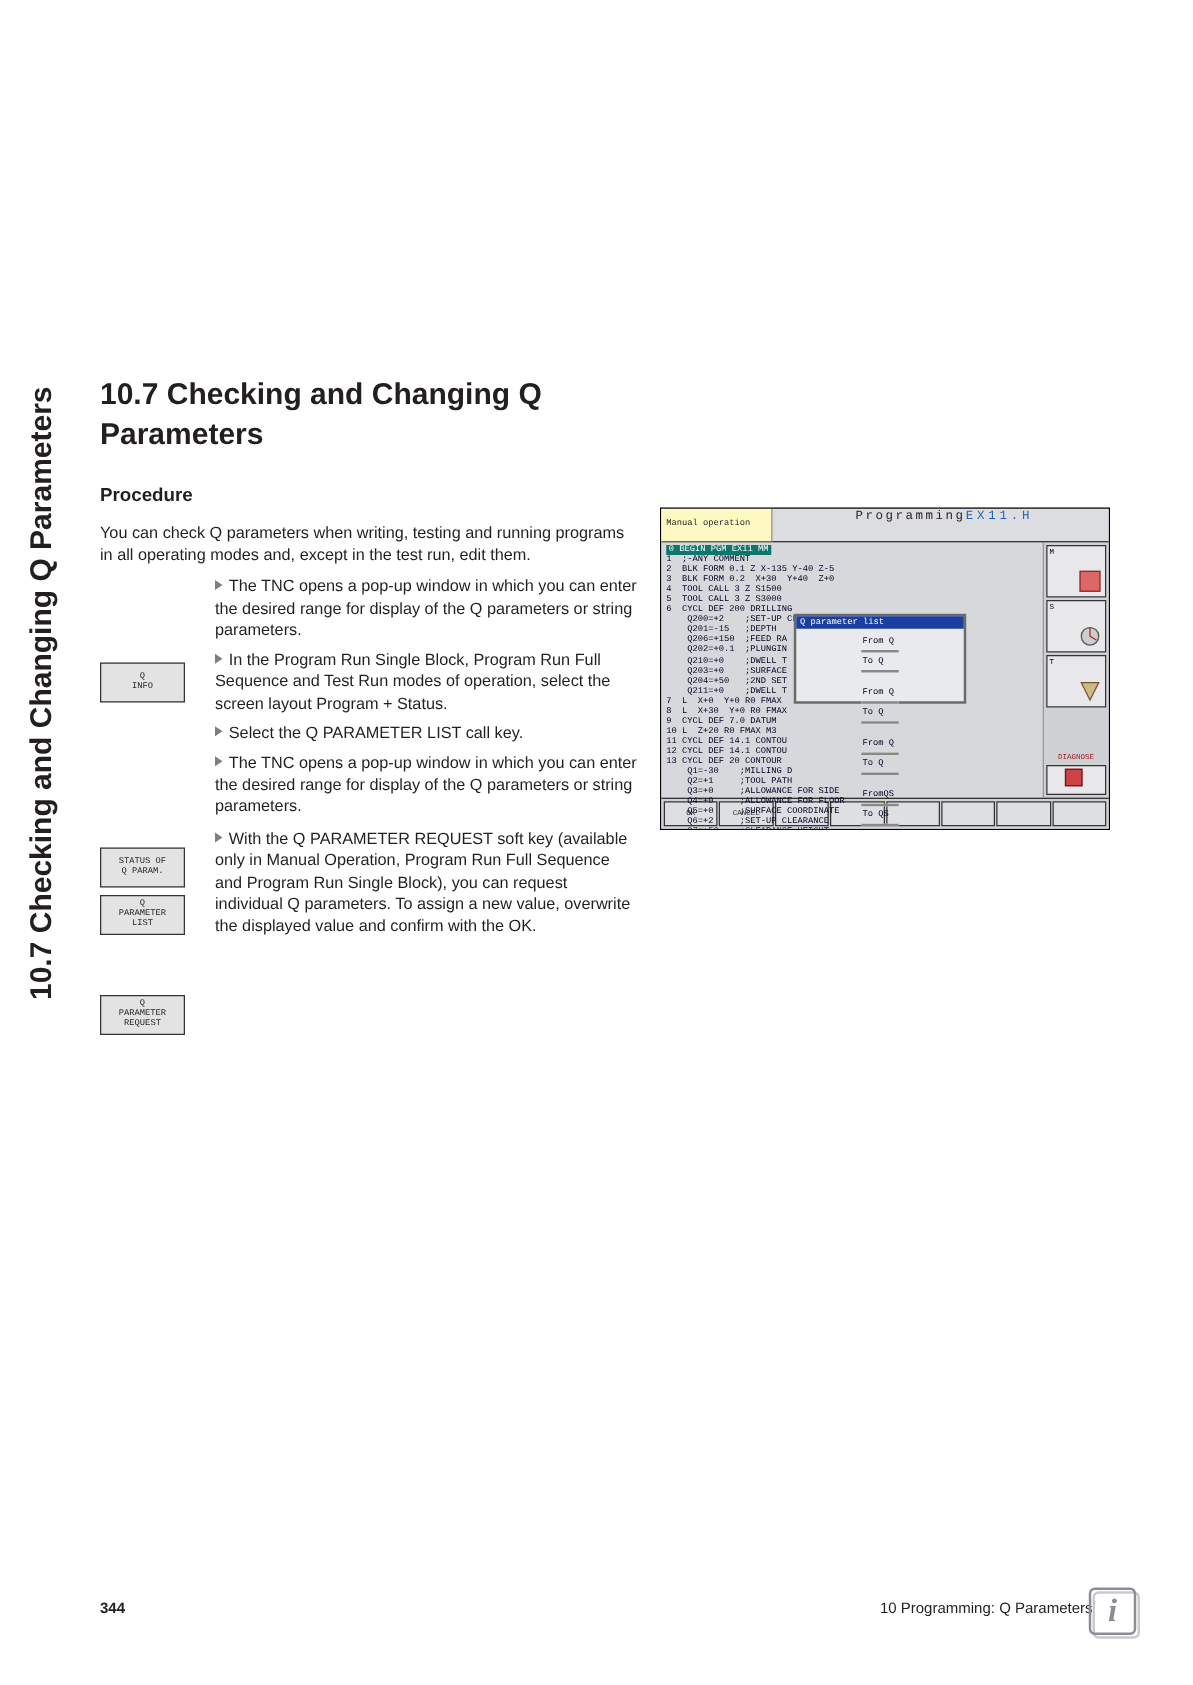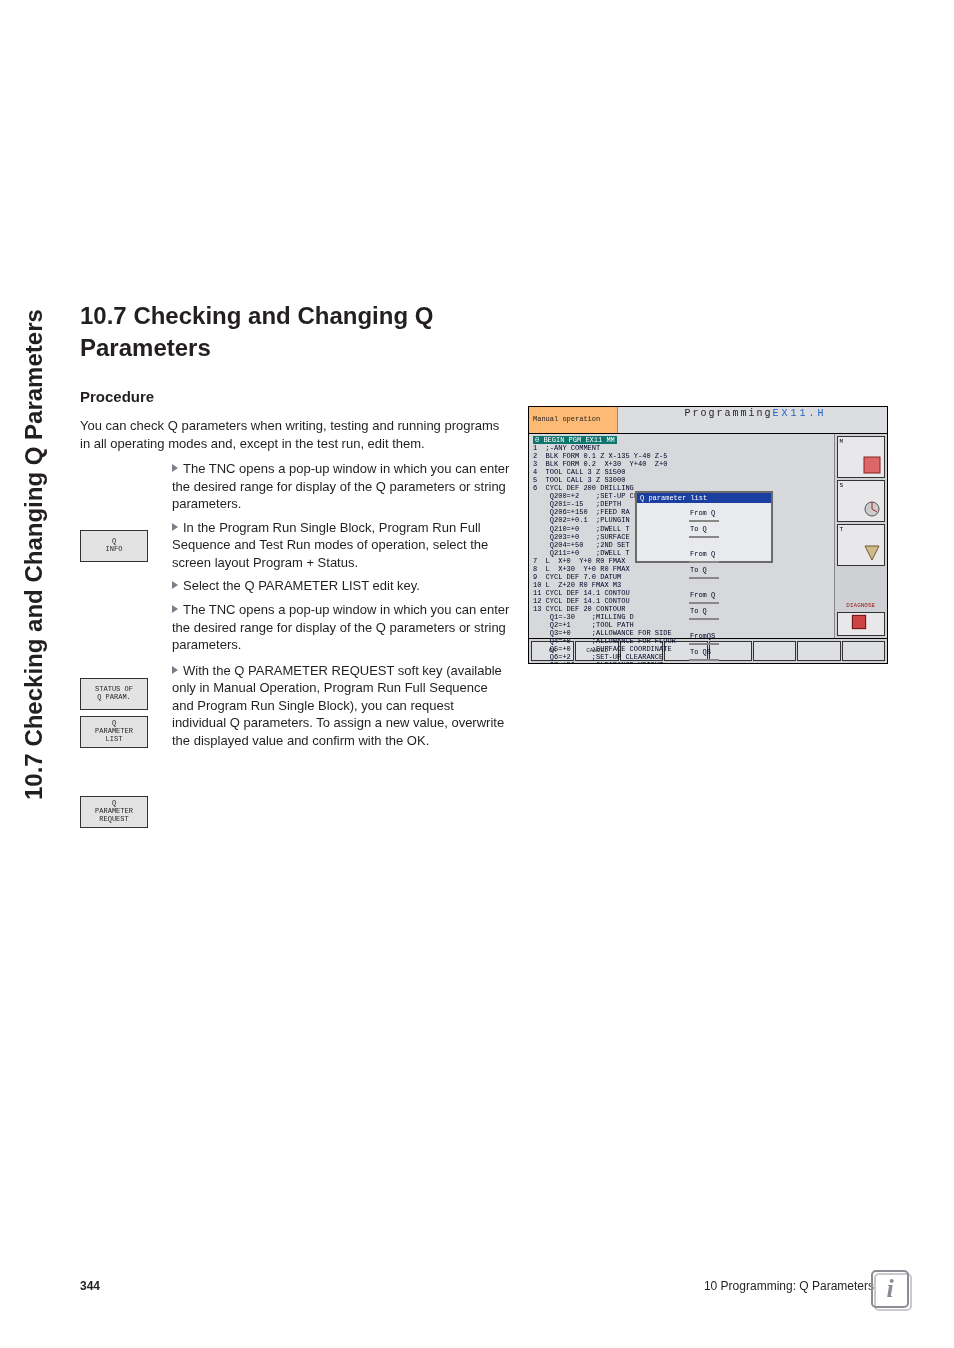--- a/index.html
+++ b/index.html
@@ -109,21 +109,21 @@
     top: 406px;
     width: 358px;
     height: 256px;
     border: 1px solid #000;
     font-family: "Courier New", monospace;
     font-size: 7px;
     background: #d6d8db;
     overflow: hidden;
   }
   .shot-top { display: flex; height: 26px; border-bottom: 1px solid #000; background: #dcdde0; }
-  .shot-top .tl { width: 84px; background: #fdba74; border-right: 1px solid #888; display:flex; align-items:center; padding-left:4px;}
+  .shot-top .tl { width: 84px; background: #fef9c3; border-right: 1px solid #888; display:flex; align-items:center; padding-left:4px;}
   .shot-top .tr { flex:1; display:flex; flex-direction:row; justify-content:center; padding-left:6px; font-size:10px; letter-spacing:2px;}
   .shot-top .tr .l2 { color: #2462c4; letter-spacing:3px;}
   .shot-body { display:flex; height: 204px; }
   .code-area { width: 306px; background:#d6d8db; color:#002; padding:2px 4px; line-height:1.15; position:relative;}
   .hl { background:#0f766e; color:#fff; display:inline-block; padding:0 2px;}
   .right-strip { width: 50px; background:#ced0d4; border-left:1px solid #888; display:flex; flex-direction:column; gap:2px; padding:2px;}
   .rbtn { width:44px; height:38px; background:#e8e8ea; border:1px solid #333; font-size:6px; display:flex; align-items:flex-start; justify-content:flex-start; padding:1px; position:relative;}
   .rbtn.m::after{content:"M"; position:absolute; top:1px; left:2px; color:#000;}
   .rbtn.s::after{content:"S"; position:absolute; top:1px; left:2px; color:#000;}
   .rbtn.t::after{content:"T"; position:absolute; top:1px; left:2px; color:#000;}
@@ -150,21 +150,21 @@
 
 <div class="main">
   <h1>10.7 Checking and Changing Q Parameters</h1>
   <h2>Procedure</h2>
   <div class="p">You can check Q parameters when writing, testing and running programs in all operating modes and, except in the test run, edit them.</div>
 
 
   <div class="bl-inner tri">The TNC opens a pop-up window in which you can enter the desired range for display of the Q parameters or string parameters.</div>
   <div class="bl-inner tri">In the Program Run Single Block, Program Run Full Sequence and Test Run modes of operation, select the screen layout Program + Status.</div>
 
-  <div class="bl-inner tri">Select the Q PARAMETER LIST edit key.</div>
+  <div class="bl-inner tri">Select the Q PARAMETER LIST call key.</div>
   <div class="bl-inner tri">The TNC opens a pop-up window in which you can enter the desired range for display of the Q parameters or string parameters.</div>
 
   <div class="bl-inner tri" style="margin-top:8px;">With the Q PARAMETER REQUEST soft key (available only in Manual Operation, Program Run Full Sequence and Program Run Single Block), you can request individual Q parameters. To assign a new value, overwrite the displayed value and confirm with the OK.</div>
 </div>
 
 <div class="softkey" style="top:530px;">Q
 INFO</div>
 <div class="softkey" style="top:678px;">STATUS OF
 Q PARAM.</div>
 <div class="softkey" style="top:716px;">Q

